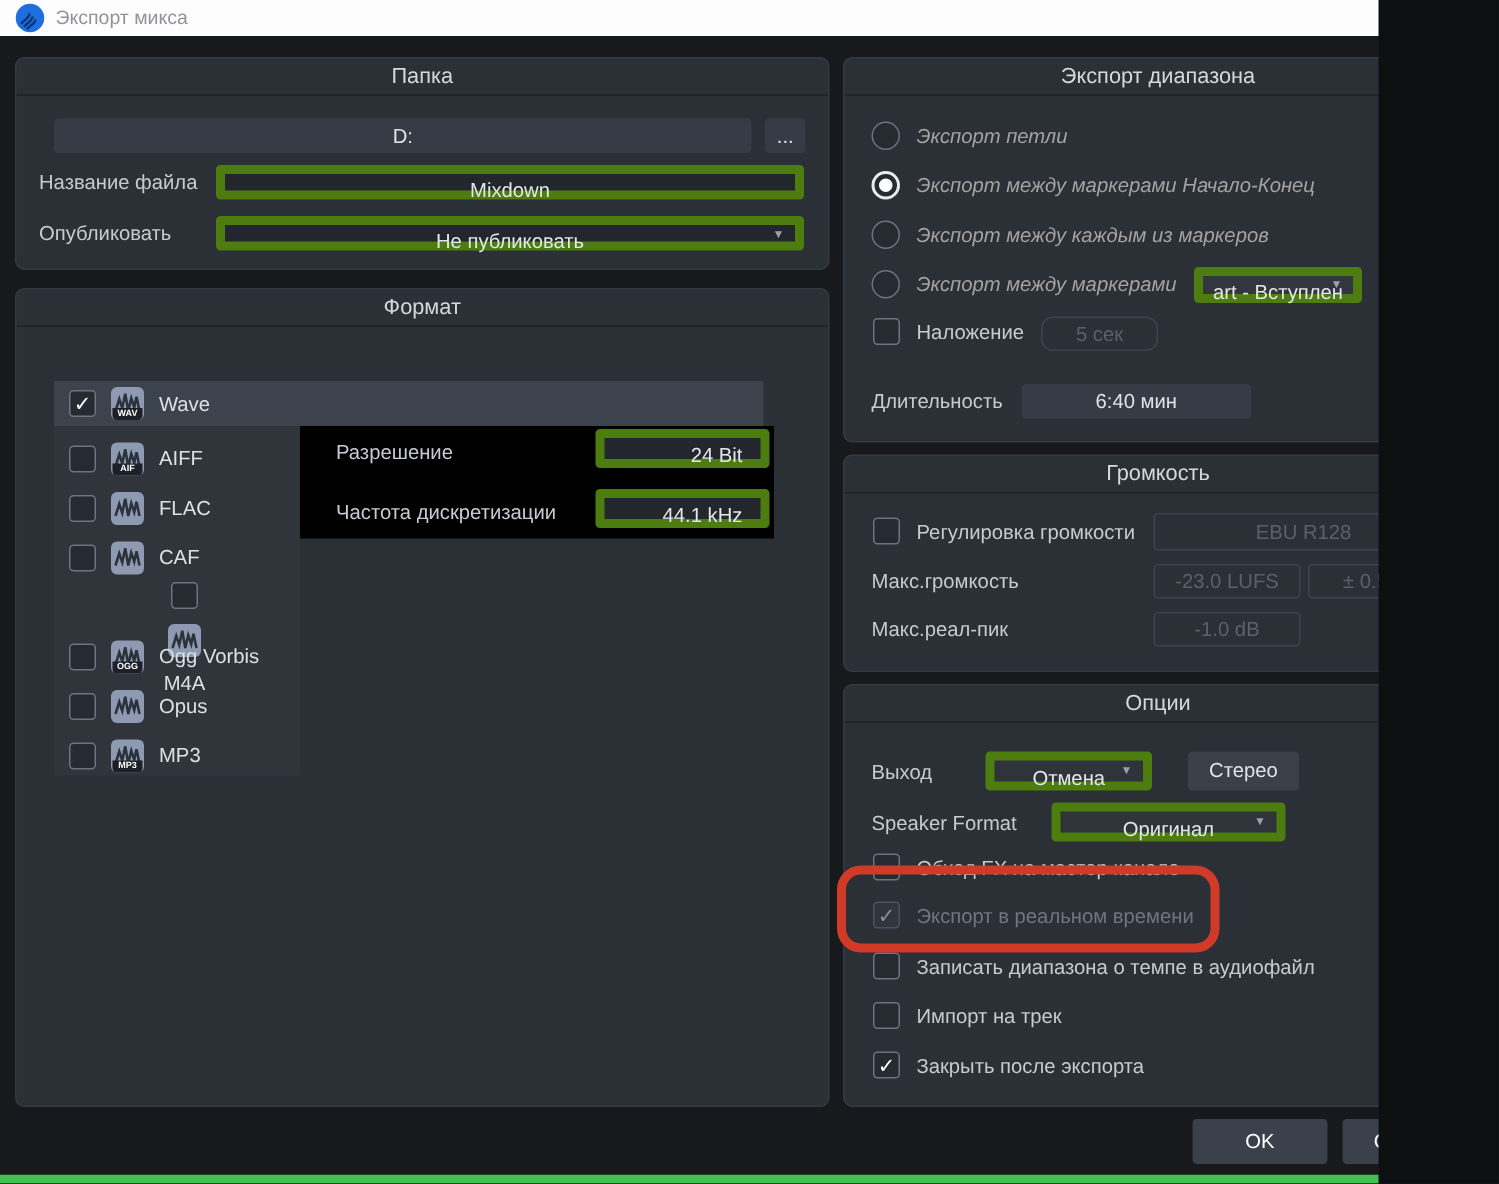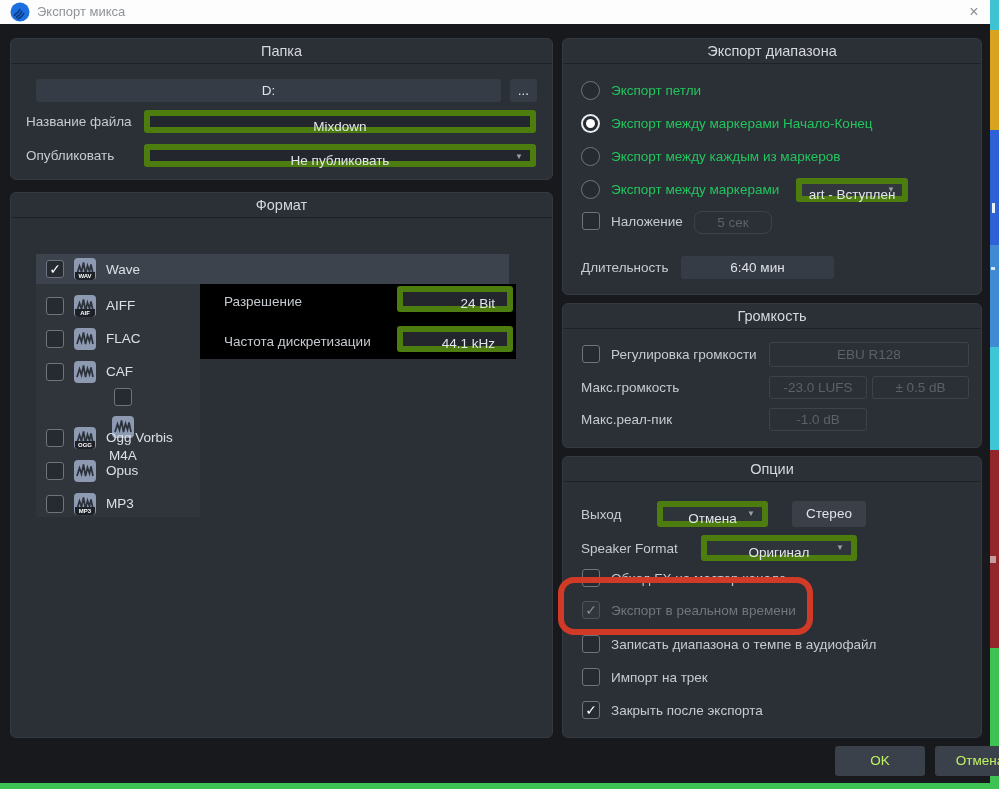--- a/index.html
+++ b/index.html
@@ -1,17 +1,17 @@
 <!DOCTYPE html>
 <html><head>
 <meta charset="utf-8">
 <style>
   * { margin:0; padding:0; box-sizing:border-box; }
   body { background:#0d0f11; font-family:"Liberation Sans", sans-serif; }
-  .screen { position:relative; width:999px; height:789px; background:#101214; overflow:hidden; }
+  .screen { position:relative; width:919px; height:789px; background:#101214; overflow:hidden; }
 
   
   .titlebar { position:absolute; left:0; top:0; width:990px; height:24px; background:#fdfdfd; }
   .titlebar .appicon { position:absolute; left:10px; top:2px; width:20px; height:20px; }
   .titlebar .title { position:absolute; left:37px; top:0; line-height:24px; font-size:13px; color:#8f9499; }
   .titlebar .close { position:absolute; left:960px; top:0; width:28px; height:24px; text-align:center; line-height:24px; font-size:16px; color:#8a8f94; cursor:default; }
 
   
   .dialog { position:absolute; left:0; top:24px; width:990px; height:759px; background:#17191d; }
 
@@ -28,40 +28,40 @@
   .checkbox .check { color:#ffffff; font-size:14px; line-height:16px; display:block; }
   .checkbox.disabled { border-color:#4d535b; background:#31363d; }
   .checkbox.disabled .check { color:#8a9097; }
 
   .radio { position:absolute; width:19px; height:19px; border:1px solid #6e747d; border-radius:50%; background:#262b31; }
   .radio.on { border:2px solid #e9ecef; }
   .radio.on::after { content:""; position:absolute; left:50%; top:50%; width:9px; height:9px; margin:-4.5px 0 0 -4.5px; border-radius:50%; background:#ffffff; }
 
   .radio-row, .cbx-row { position:absolute; left:18px; height:20px; }
   .radio-row .radio { left:0; top:0; }
-  .radio-row .rlabel { position:absolute; left:30px; top:0; font-size:13.5px; color:#22c55e; line-height:19px; white-space:nowrap; }
+  .radio-row .rlabel { position:absolute; left:30px; top:0; font-size:13.5px; color:#a3a3a3; line-height:19px; white-space:nowrap;font-style:italic; }
   .cbx-row { left:19px; }
   .cbx-row .checkbox { left:0; top:0; }
   .cbx-row .clabel { position:absolute; left:29px; top:0; font-size:13.5px; color:#c6cbd1; line-height:19px; white-space:nowrap; }
   .cbx-row.dis .clabel { color:#70767e; }
 
   
   .fmt-list-bg { position:absolute; left:25px; top:61px; width:164px; height:263px; background:#30353c; }
   .fmt-row { position:absolute; display:flex; align-items:center; gap:10px; padding-left:10px; }
   .fmt-row.sel { background:#3d434c; }
   .cbx-inline { width:18px; height:18px; flex:0 0 18px; border:1px solid #6e747d; border-radius:3px; background:#262b31; text-align:center; }
   .cbx-inline .check { color:#fff; font-size:14px; line-height:16px; display:block; }
   .ficon { position:relative; width:22px; height:22px; flex:0 0 22px; background:#8d9ab1; border-radius:4px; }
   .ficon svg { position:absolute; left:0; top:0; }
   .fbadge { position:absolute; left:1px; right:1px; bottom:0; height:8px; background:#1d2127; border-radius:0 0 3px 3px; color:#fff; font-size:6px; line-height:8px; text-align:center; font-weight:bold; }
   .flabel { font-size:13.5px; color:#dce0e5; white-space:nowrap; }
   .fmt-details { position:absolute; left:189px; top:91px; width:316px; height:75px; background:#000000; }
   .input.right { text-align:right; padding-right:12px; }
 
-  .btn { position:absolute; background:#3b414a; border-radius:3px; color:#bef264; font-size:13.5px; text-align:center; cursor:default;margin-left:40px; }
+  .btn { position:absolute; background:#3b414a; border-radius:3px; color:#ffffff; font-size:13.5px; text-align:center; cursor:default; }
 
   
   .annotation { position:absolute; left:558px; top:577px; width:255px; height:58px; border:6px solid #d23a28; border-radius:16px; pointer-events:none; }
 
   
   .right-strips { position:absolute; left:990px; top:0; width:9px; height:789px; }
   .strip-seg { position:absolute; left:0; width:9px; }
   .bottom-strip { position:absolute; left:0; top:783px; width:999px; height:6px; }
   .strip-mark { position:absolute; }
 </style>

